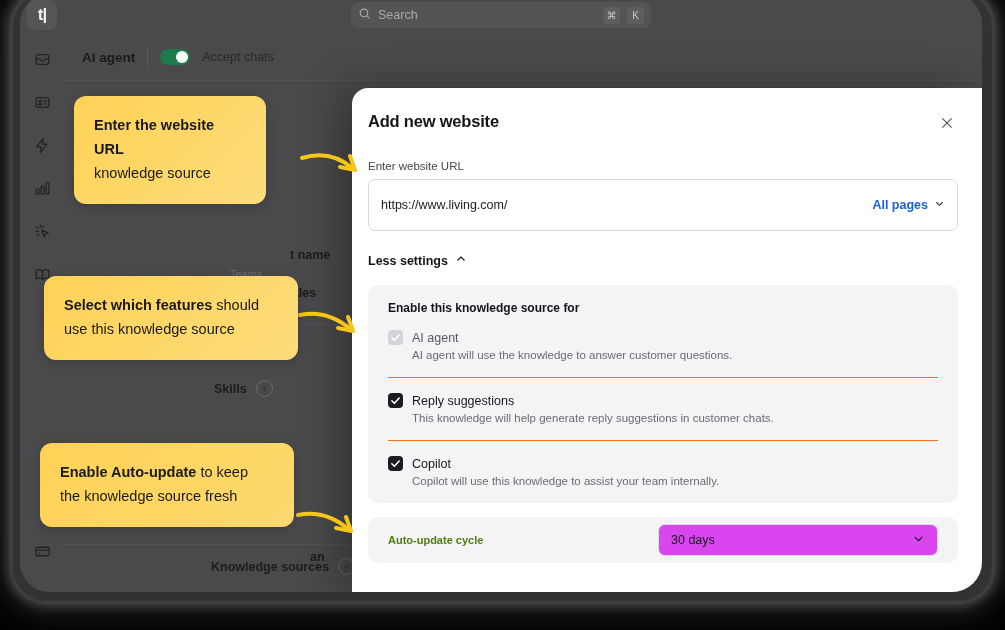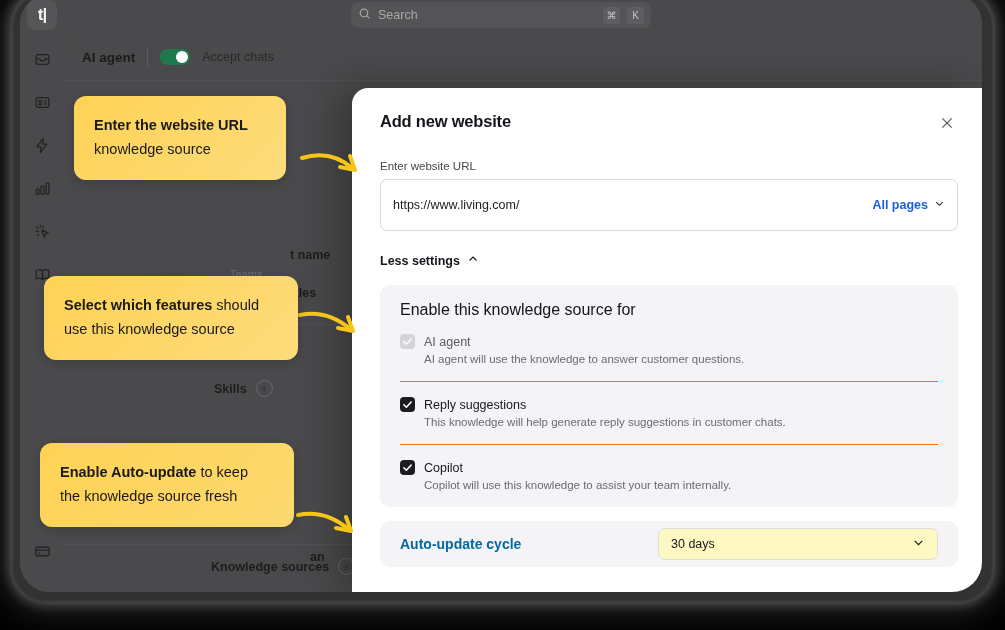--- a/index.html
+++ b/index.html
@@ -123,21 +123,21 @@
   .hr-bg { position:absolute; height:1px; background:#525254; }
   .card-bg { position:absolute; background:#4f4f51; border-radius:10px; }
 
   
   .modal {
     position:absolute;
     left: 332px; top: 94px; right: 0; bottom: 0;
     background:#fff;
     border-top-left-radius: 16px;
     box-shadow: -14px 0 40px rgba(0,0,0,.30);
-    padding: 24px 24px 0 28px;
+    padding: 24px 24px 0 16px;
     overflow:hidden;
   }
   .modal-head {
     display:flex;align-items:flex-start;justify-content:space-between;
   }
   .modal-title { font-size:16.5px;font-weight:700;color:#14141a;letter-spacing:-.2px; }
   .close-x { width:22px;height:22px;color:#55555c;cursor:pointer;
     display:flex;align-items:center;justify-content:center; }
 
   .field-label{ font-size:11.5px;color:#46464c;margin-top:26px;margin-bottom:7px; }
@@ -154,21 +154,21 @@
     display:flex;align-items:center;gap:7px;
     margin-top:22px;
     font-size:12.5px;font-weight:700;color:#14141a;
   }
 
   .panel{
     margin-top:17px;
     background:#f4f4f6;border-radius:10px;
     padding: 16px 20px 0 20px;
   }
-  .panel-title{ font-size:16px;font-weight:400;color:#14141a; }
+  .panel-title{ font-size:12px;font-weight:700;color:#14141a; }
   .opt{ padding: 15px 0 16px 0; }
   .opt + .opt{ border-top:1px solid #f97316; }
   .opt-row{ display:flex;align-items:center;gap:9px; }
   .cb{
     width:15px;height:15px;border-radius:4px;
     display:flex;align-items:center;justify-content:center;
     flex:0 0 15px;
   }
   .cb.on{ background:#1b1b22; }
   .cb.off{ background:#d3d3d8; }
@@ -177,40 +177,40 @@
   .opt-name.dim{ color:#5a5a60; }
   .opt-desc{ font-size:11.5px;color:#6b6b72;margin-top:4px;margin-left:24px; }
 
   .auto{
     margin-top:14px;
     background:#f4f4f6;border-radius:10px;
     height:46px;
     display:flex;align-items:center;justify-content:space-between;
     padding: 0 20px;
   }
-  .auto-label{ font-size:14px;font-weight:700;color:#0369a1; }
+  .auto-label{ font-size:11px;font-weight:700;color:#4d7c0f; }
   .select{
-    width:280px;height:32px;background:#fef9c3;border:1px solid #dcdce1;border-radius:7px;
+    width:280px;height:32px;background:#d946ef;border:1px solid #dcdce1;border-radius:7px;
     display:flex;align-items:center;justify-content:space-between;
     padding: 0 12px;
     font-size:12.5px;color:#17171d;
   }
 
   
   .callout{
     position:absolute;
     border-radius:12px;
     padding: 18px 20px;
     font-size:14.5px;
     line-height: 1.65;
     color:#1a1a1c;
     box-shadow: 0 3px 12px rgba(0,0,0,.18);
   }
   .callout b{ font-weight:700; }
-  .c1{ left:74px; top:96px; width:212px;
+  .c1{ left:74px; top:96px; width:192px;
        background: linear-gradient(135deg,#ffd255 0%, #fddc7b 100%); }
   .c2{ left:44px; top:276px; width:254px;
        background: linear-gradient(135deg,#ffd255 0%, #fddc7b 100%); }
   .c3{ left:40px; top:443px; width:254px;
        background: linear-gradient(135deg,#ffd255 0%, #fcd96f 100%); }
   .c1 .l1{ font-weight:700; }
 
   .arrow{ position:absolute; pointer-events:none; }
 </style>
 </head>

